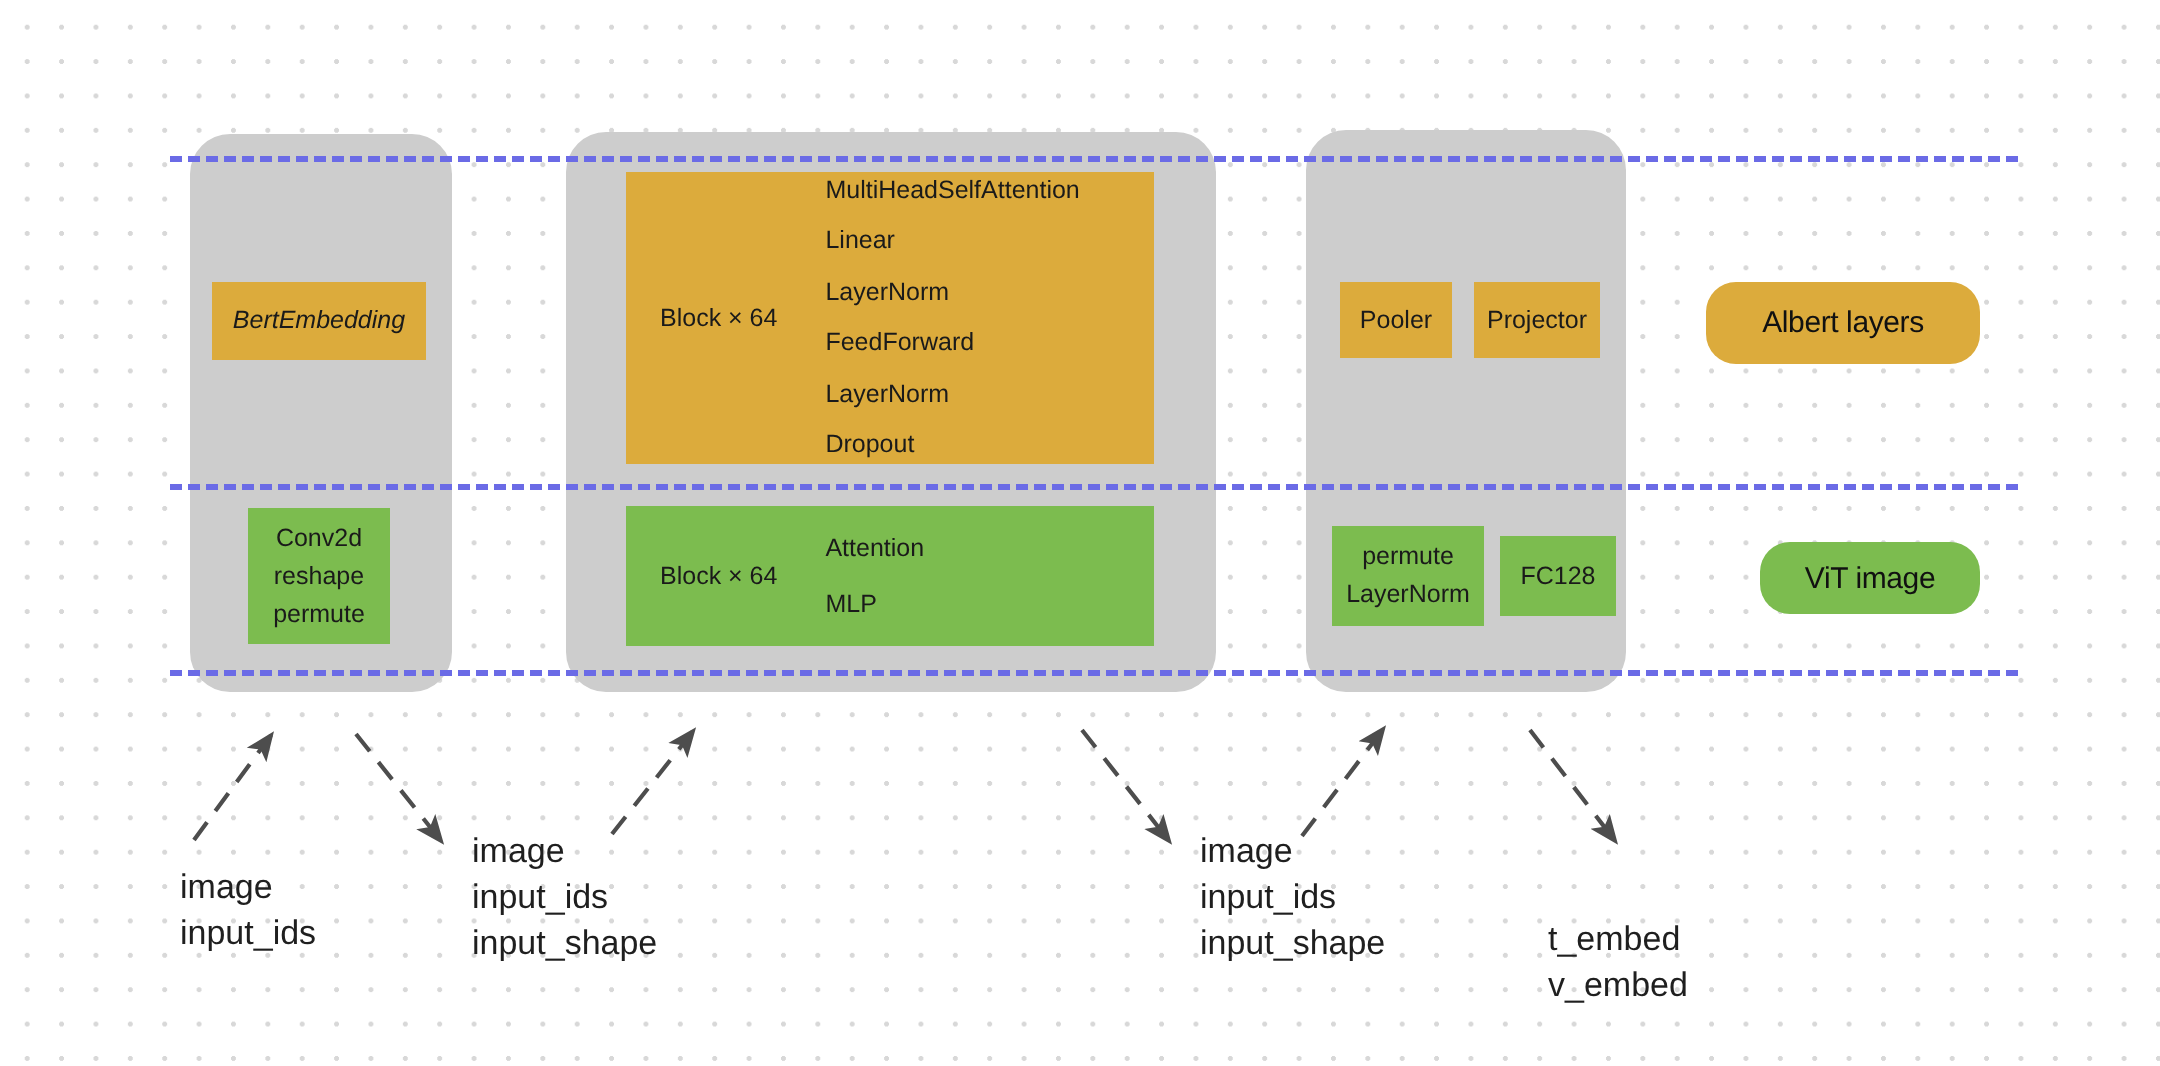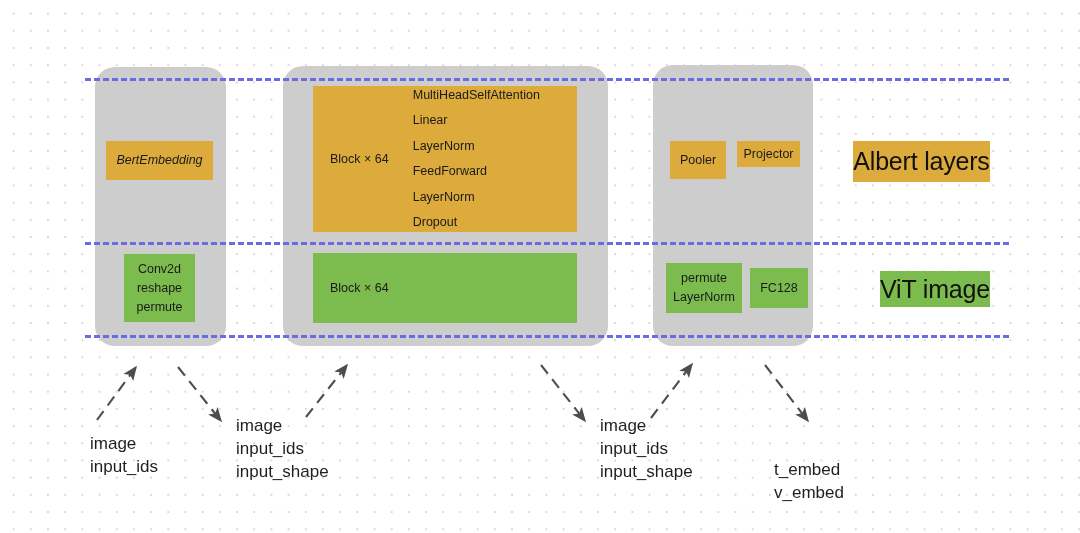--- a/index.html
+++ b/index.html
@@ -69,23 +69,24 @@
   }
   .blockbox .blk-list.tight { line-height: 28px; }
 
   
   .legend {
     position: absolute;
     box-sizing: border-box;
     display: flex;
     align-items: center;
     justify-content: center;
-    font-size: 25px;
+    font-size: 15px;
     color: #111111;
     letter-spacing: -0.2px;
+    border-radius: 15px;
   }
   .legend.orange { background: #dcab3c; }
   .legend.green  { background: #7cbc4f; }
 
   
   .dashline {
     position: absolute;
     height: 0;
     border-top: 3.2px dashed #6b6be6;
   }
@@ -135,26 +136,30 @@
       <span>Linear</span>
       <span>LayerNorm</span>
       <span>FeedForward</span>
       <span>LayerNorm</span>
       <span>Dropout</span>
     </span>
   </div>
 
   <div class="blockbox green" style="left:313px; top:253px; width:264px; height:70px; background:#7cbc4f; padding-left:17px;">
     <span class="blk-label">Block × 64</span>
+    <span class="blk-list tight" style="padding-left:24px;">
+      <span>Attention</span>
+      <span>MLP</span>
+    </span>
   </div>
 
   <div class="mod orange" style="left:670px; top:141px; width:56px; height:38px;">
     <span>Pooler</span>
   </div>
-  <div class="mod orange" style="left:737px; top:141px; width:63px; height:26px;">
+  <div class="mod orange" style="left:737px; top:141px; width:63px; height:38px;">
     <span>Projector</span>
   </div>
 
   <div class="mod green" style="left:666px; top:263px; width:76px; height:50px;">
     <span>permute
 LayerNorm</span>
   </div>
   <div class="mod green" style="left:750px; top:268px; width:58px; height:40px;">
     <span>FC128</span>
   </div>

